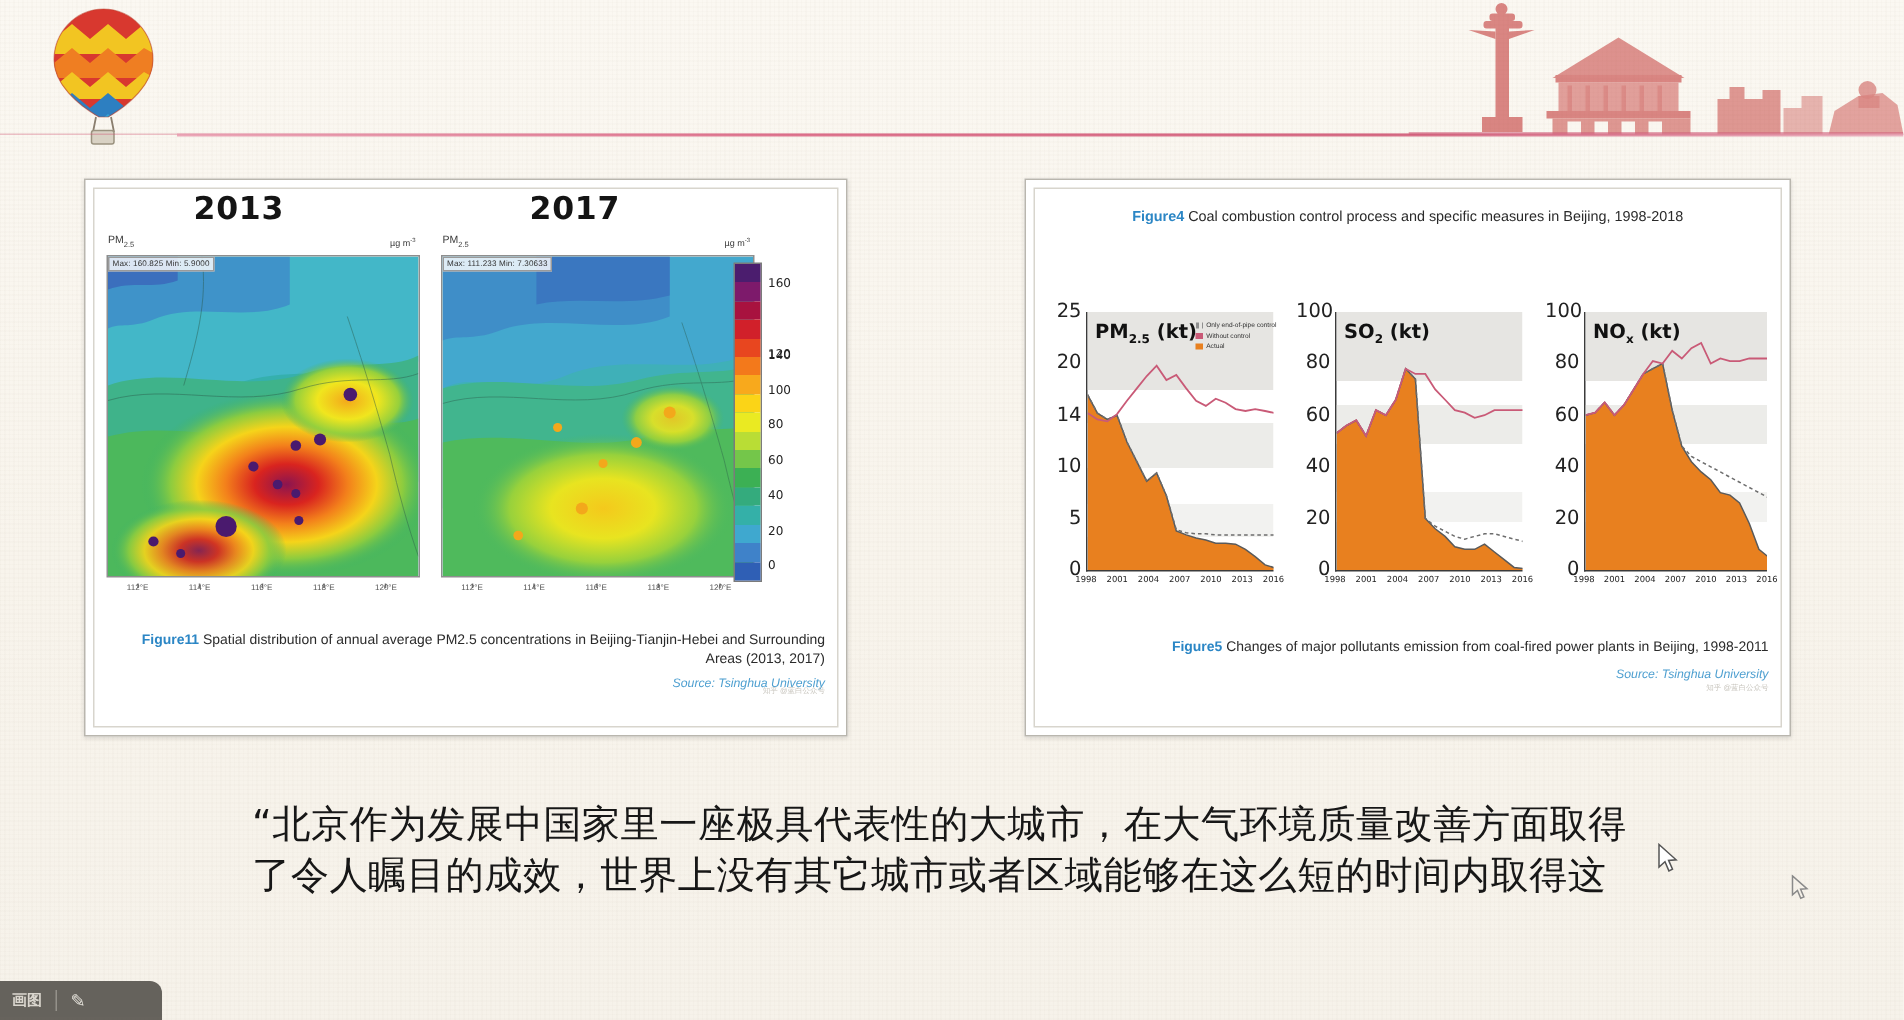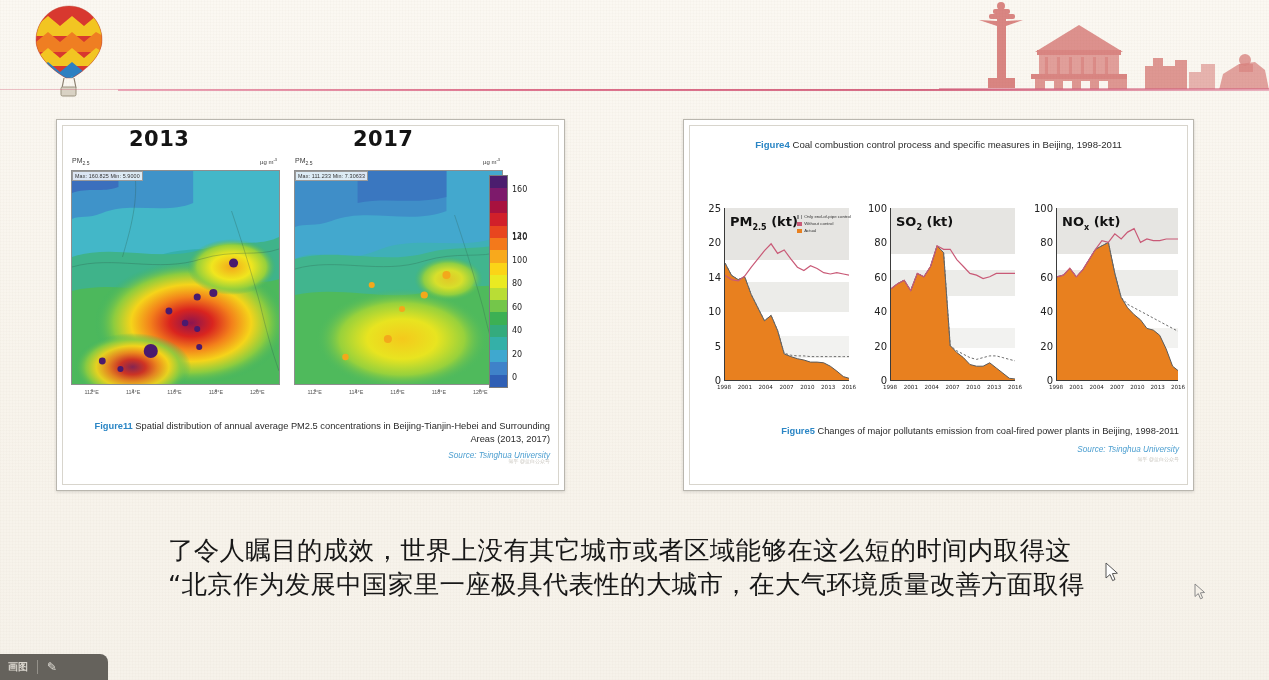--- a/index.html
+++ b/index.html
@@ -86,21 +86,21 @@
   .r-src{
     position:absolute;left:12px;right:12px;top:36px;text-align:center;
     font-size:8.2px;color:#4d9fd0;font-style:italic;
   }
   .mini{position:absolute;top:88px;height:196px;}
   .mini .plot{
     position:absolute;left:26px;right:4px;top:0;height:172px;
     border-left:1px solid #3b3b3b;border-bottom:1px solid #3b3b3b;overflow:hidden;
   }
   .mini .ylab{
-    position:absolute;left:0;width:23px;text-align:right;font-size:10px;color:#222;
+    position:absolute;left:0;width:23px;text-align:right;font-size:13px;color:#222;
     transform:translateY(-50%);font-family:"DejaVu Sans",sans-serif;
   }
   .mini .xlab{
     position:absolute;top:176px;font-size:5.6px;color:#222;transform:translateX(-50%);
     font-family:"DejaVu Sans",sans-serif;
   }
   .mini-name{
     position:absolute;left:6px;top:6px;font-size:13px;font-weight:bold;color:#111;
     font-family:"DejaVu Sans","Liberation Sans",sans-serif;z-index:8;
   }
@@ -361,21 +361,21 @@
     <span class="fig-tag">Figure11</span><span> Spatial distribution of annual average PM2.5 concentrations in Beijing-Tianjin-Hebei and Surrounding Areas (2013, 2017)</span>
     <div class="fig-src" style="margin-top:3px;">Source: Tsinghua University</div>
   </div>
   <div class="watermark" style="top:338px;">知乎 @蓝白公众号</div>
 </div>
 
 <div class="card" id="card-right">
   <div class="inner-frame"></div>
 
   <div class="r-title">
-    <span class="fig-tag">Figure4</span><span> Coal combustion control process and specific measures in Beijing, 1998-2011</span>
+    <span class="fig-tag">Figure4</span><span> Coal combustion control process and specific measures in Beijing, 1998-2018</span>
   </div>
 
   <div class="mini" id="mini-0" style="left:14px;width:155px;">
       <div class="plot">
         <div class="graybox" style="left:0;top:0;width:100%;height:52px;"></div>
         <div class="graybox" style="left:0;top:74px;width:100%;height:30px;opacity:.75;"></div>
         <div class="graybox" style="left:0;top:128px;width:100%;height:22px;opacity:.5;"></div>
         <svg width="125" height="172" viewBox="0 0 125 172" style="position:absolute;left:0;top:0;z-index:3;">
           <path d="M0.0 55.0 L6.6 67.4 L13.2 71.6 L19.7 68.8 L26.3 86.7 L32.9 99.8 L39.5 112.8 L46.1 107.3 L52.6 122.5 L59.2 145.9 L65.8 148.6 L72.4 150.7 L78.9 152.0 L85.5 154.1 L92.1 154.1 L98.7 154.8 L105.3 158.2 L111.8 163.1 L118.4 168.6 L125.0 170.6 L125.0 172 L0 172 Z" fill="#e8801f"></path>
           <path d="M0.0 55.0 L6.6 67.4 L13.2 71.6 L19.7 68.8 L26.3 86.7 L32.9 99.8 L39.5 112.8 L46.1 107.3 L52.6 122.5 L59.2 145.9 L65.8 148.6 L72.4 150.7 L78.9 152.0 L85.5 154.1 L92.1 154.1 L98.7 154.8 L105.3 158.2 L111.8 163.1 L118.4 168.6 L125.0 170.6" fill="none" stroke="#5a5a5a" stroke-width="1"></path>
@@ -462,22 +462,22 @@
     </div>
 
   <div class="fig-cap" style="top:305px;">
     <span class="fig-tag">Figure5</span><span> Changes of major pollutants emission from coal-fired power plants in Beijing, 1998-2011</span>
     <div class="fig-src" style="margin-top:5px;">Source: Tsinghua University</div>
   </div>
   <div class="watermark" style="top:336px;">知乎 @蓝白公众号</div>
 </div>
 
 <div class="quote">
+  <div>“北京作为发展中国家里一座极具代表性的大城市，在大气环境质量改善方面取得</div>
   <div>了令人瞩目的成效，世界上没有其它城市或者区域能够在这么短的时间内取得这</div>
-  <div>“北京作为发展中国家里一座极具代表性的大城市，在大气环境质量改善方面取得</div>
 </div>
 
 <div class="cursor" style="left:1105px;top:562px;">
   <svg width="14" height="20" viewBox="0 0 14 20">
       <path d="M1 1 L1 16 L5 12.5 L7.6 18.6 L10 17.5 L7.4 11.6 L12.4 11.2 Z" fill="#ffffff" stroke="#555" stroke-width="1"></path>
     </svg>
 </div>
 <div class="cursor" style="left:1194px;top:583px;">
   <svg width="12" height="17" viewBox="0 0 12 17">
       <path d="M1 1 L1 13.5 L4.3 10.6 L6.5 15.8 L8.6 14.9 L6.4 9.8 L10.6 9.5 Z" fill="none" stroke="#8a8a8a" stroke-width="1"></path>

